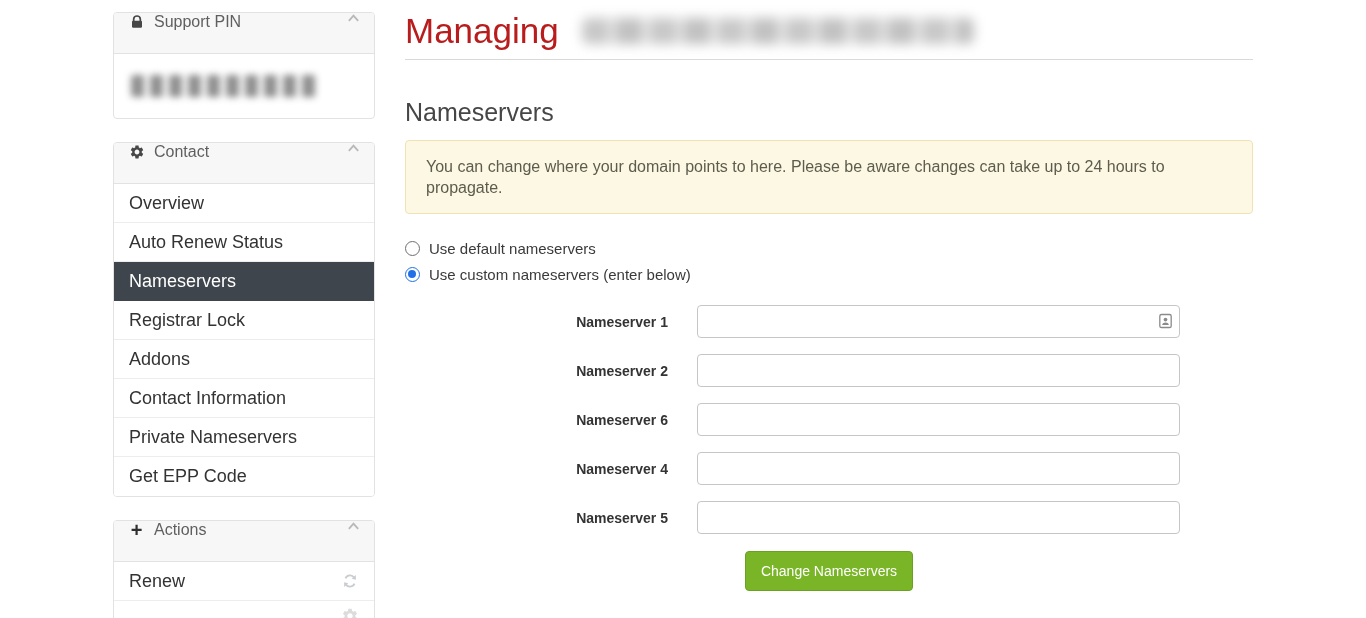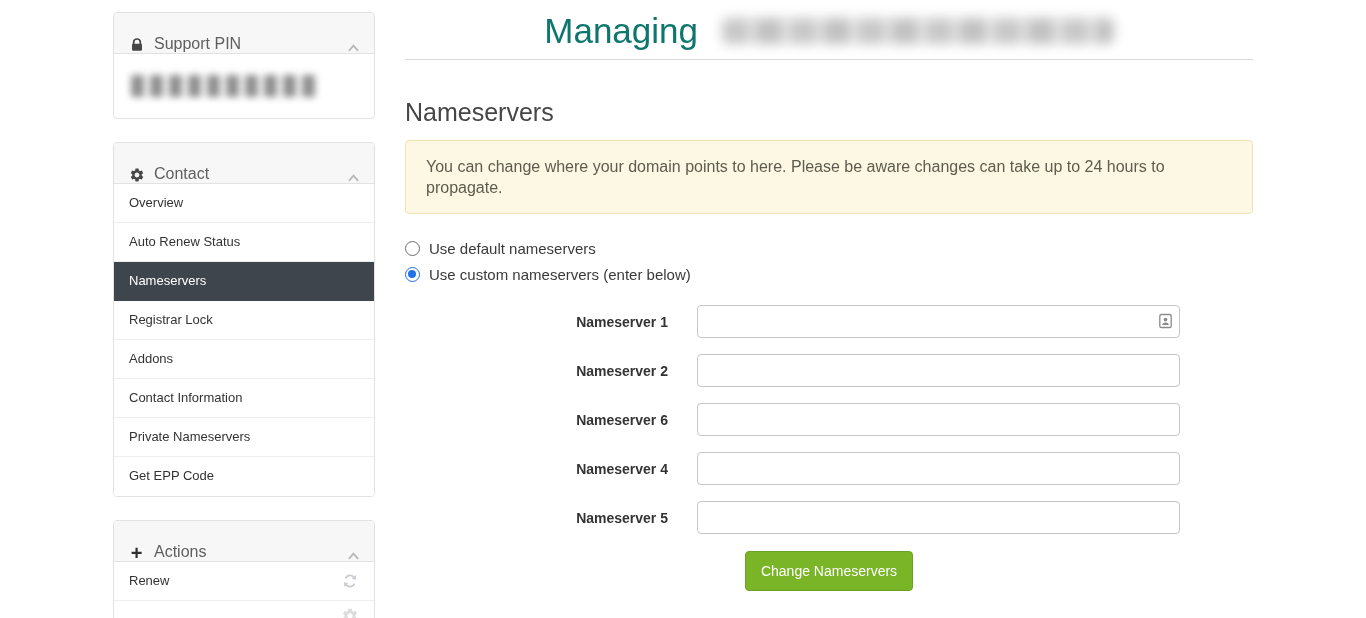--- a/index.html
+++ b/index.html
@@ -15,21 +15,21 @@
   
   .sidebar { position: absolute; left: 113px; top: 12px; width: 262px; }
   .panel {
     background: #fff;
     border: 1px solid #e2e2e2;
     border-radius: 4px;
     margin-bottom: 23px;
     overflow: hidden;
   }
   .panel-head {
-    display: flex; align-items: flex-end;
+    display: flex; align-items: flex-start;
     height: 41px;
     padding: 0 14px;
     background: #f7f7f7;
     border-bottom: 1px solid #e2e2e2;
     cursor: pointer;
   }
   .panel-head .head-icon { display: inline-flex; width: 17px; height: 17px; align-items: center; justify-content: center; }
   .panel-head .head-icon svg { width: 16px; height: 16px; }
   .panel-title { margin-left: 9px; font-size: 16px; color: #5f5f5f; }
   .chev { margin-left: auto; display: inline-flex; }
@@ -43,21 +43,21 @@
     filter: blur(3.5px);
     opacity: .78;
     border-radius: 3px;
   }
 
   ul.menu { list-style: none; }
   ul.menu li {
     position: relative;
     height: 39px; line-height: 38px;
     padding: 0 15px;
-    font-size: 13px;
+    font-size: 18px;
     color: #333;
     border-bottom: 1px solid #ededed;
     cursor: pointer;
     background: #fff;
   }
   ul.menu li:last-child { border-bottom: none; }
   ul.menu li.active {
     background: #3e454c;
     color: #ffffff;
     border-bottom-color: #3e454c;
@@ -65,22 +65,22 @@
   ul.menu li.row-flex { display: flex; align-items: center; }
   .row-icon { margin-left: auto; display: inline-flex; }
   .row-icon svg { width: 18px; height: 18px; }
   li.partial { height: 17px; border-bottom: none; display: flex; align-items: flex-start; }
   li.partial .row-icon { margin-top: 6px; }
   .plus-glyph { font-size: 20px; font-weight: 700; color: #2f2f2f; line-height: 1; }
 
   
   .content { position: absolute; left: 405px; top: 10px; width: 848px; }
   .page-title {
-    font-size: 35px; font-weight: 300; color: #0f766e;
-    line-height: 42px; white-space: nowrap; text-align: center;
+    font-size: 35px; font-weight: 300; color: #b91c1c;
+    line-height: 42px; white-space: nowrap;
   }
   .blur-domain {
     display: inline-block;
     width: 392px; height: 26px;
     margin-left: 14px;
     transform: translateY(-3px);
     border-radius: 6px;
     background: repeating-linear-gradient(90deg, #9b9b9b 0 26px, #cfcfcf 26px 34px, #8f8f8f 34px 60px, #d6d6d6 60px 68px);
     filter: blur(6px);
     opacity: .55;

